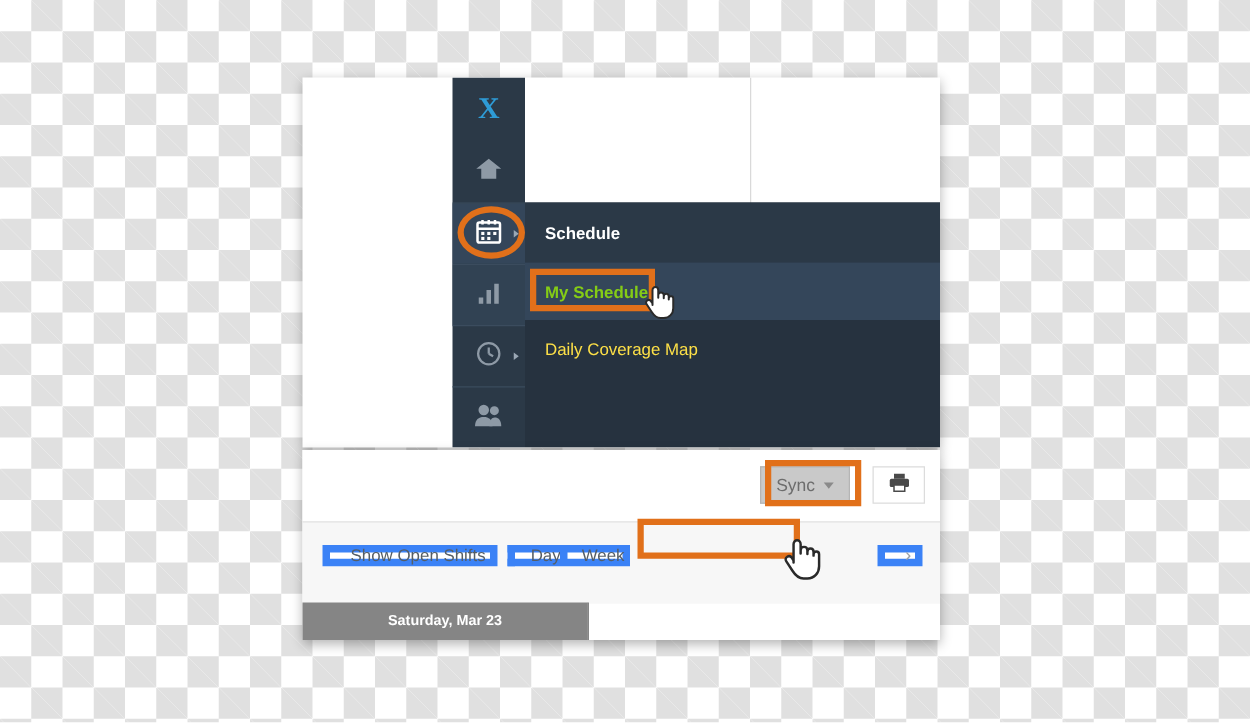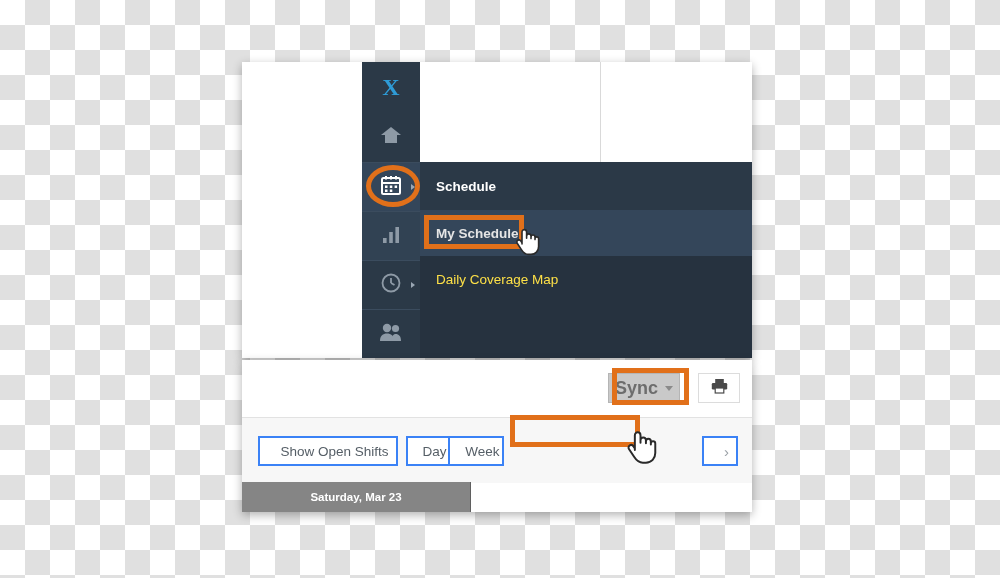--- a/index.html
+++ b/index.html
@@ -67,21 +67,21 @@
     background: #26323f;
   }
   .submenu-row {
     position: absolute; left: 0; width: 332px; height: 46px;
     display: flex; align-items: center;
     padding-left: 16px; box-sizing: border-box;
     font-size: 13.5px;
     text-align: center;
   }
   .submenu-row.head { top: 0; height: 48px; background: #2b3947; color: #ffffff; font-weight: bold; }
-  .submenu-row.hl   { top: 48px; background: #34465a; color: #e5e5e5; font-weight: bold; }
+  .submenu-row.hl   { top: 48px; background: #34465a; color: #84cc16; font-weight: bold; }
   .submenu-row.plain{ color: #fde047; }
   .submenu-row.r3   { top: 94px; }
   .submenu-row.r4   { top: 140px; }
 
   
   .panel-bot {
     position: absolute;
     left: 242px; top: 360px;
     width: 510px; height: 152px;
     background: #ffffff;
@@ -93,41 +93,41 @@
   }
   .sync-wrap {
     position: absolute; right: 72px; top: 13px;
   }
   .sync-btn {
     width: 72px; height: 30px;
     background: #c9c9c9;
     border: 1px solid #b5b5b5;
     box-sizing: border-box;
     display: flex; align-items: center; justify-content: center; gap: 7px;
-    font-size: 18px; color: #6d6d6d; font-weight: bold;
+    font-size: 14px; color: #6d6d6d;
   }
   .caret-down {
     width: 0; height: 0;
     border-left: 4.5px solid transparent; border-right: 4.5px solid transparent;
     border-top: 5px solid #8a8a8a;
   }
   .print-btn {
     position: absolute; right: 12px; top: 13px;
     width: 42px; height: 30px;
     background: #ffffff; border: 1px solid #dcdcdc; box-sizing: border-box;
     display: flex; align-items: center; justify-content: center;
   }
 
   .toolbar-bot {
     position: absolute; left: 0; top: 57px; width: 510px; height: 65px;
     background: #f7f7f7; border-top: 1px solid #e2e2e2;
   }
   .btn {
-    position: absolute; top: 18px; height: 30px;
-    background: #ffffff; border: 2px solid #3b82f6; box-sizing: border-box;
+    position: absolute; top: 18px; height: 17px;
+    background: #ffffff; border: 6px solid #3b82f6; box-sizing: border-box;
     display: flex; align-items: center; justify-content: center;
     font-size: 13.5px; color: #555e66; padding-left: 13px;
   }
   .btn-open   { left: 16px; width: 140px; }
   .btn-day    { left: 164px; width: 42px; border-right: none; }
   .btn-week   { left: 206px; width: 56px; }
   .btn-next   { left: 460px; width: 36px; color: #9aa0a6; font-size: 15px; }
 
   .datebar { position: absolute; left: 0; top: 122px; width: 510px; height: 30px; }
   .datecell {

